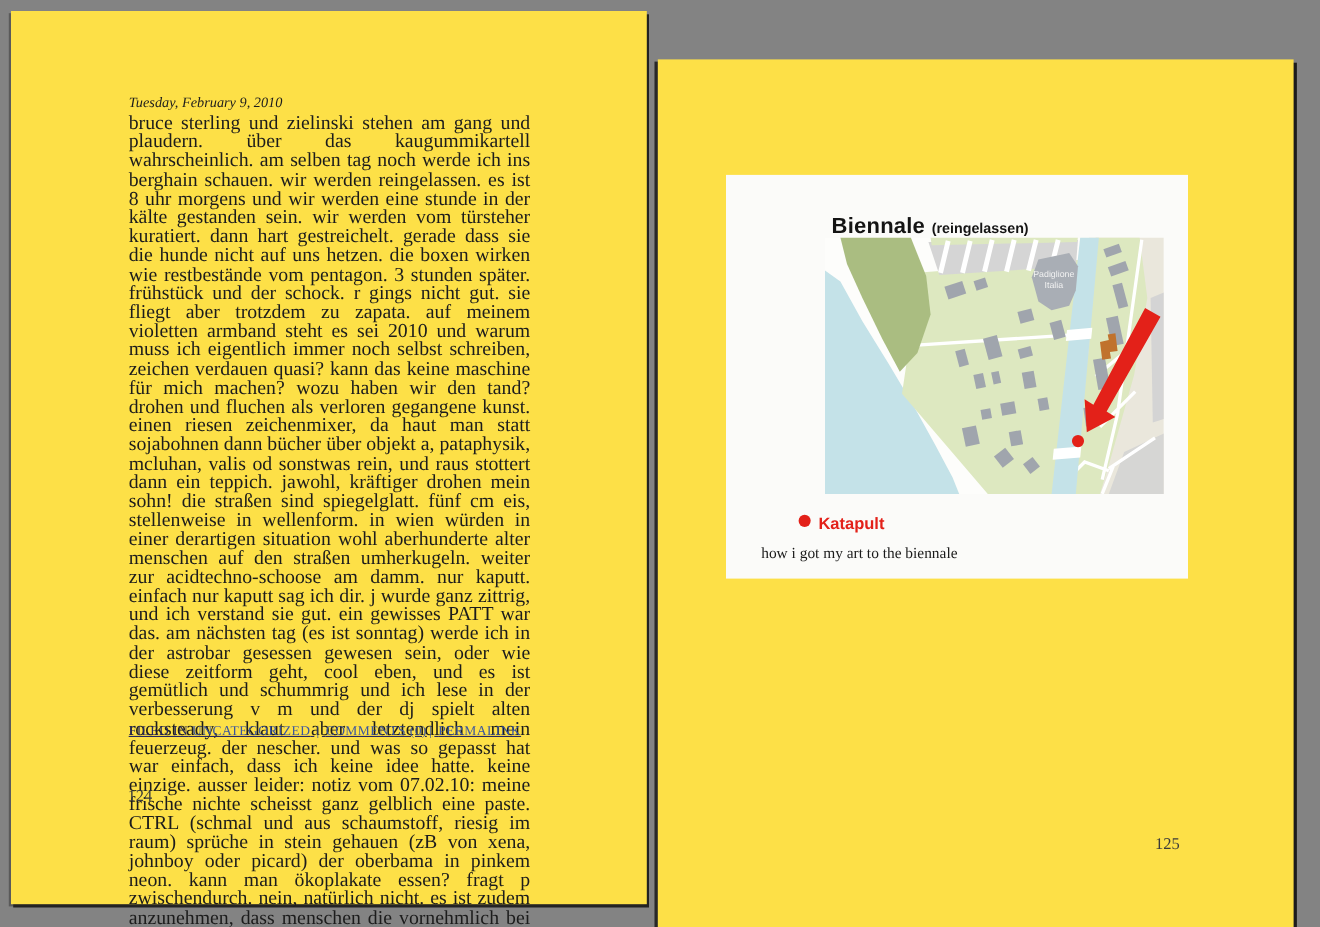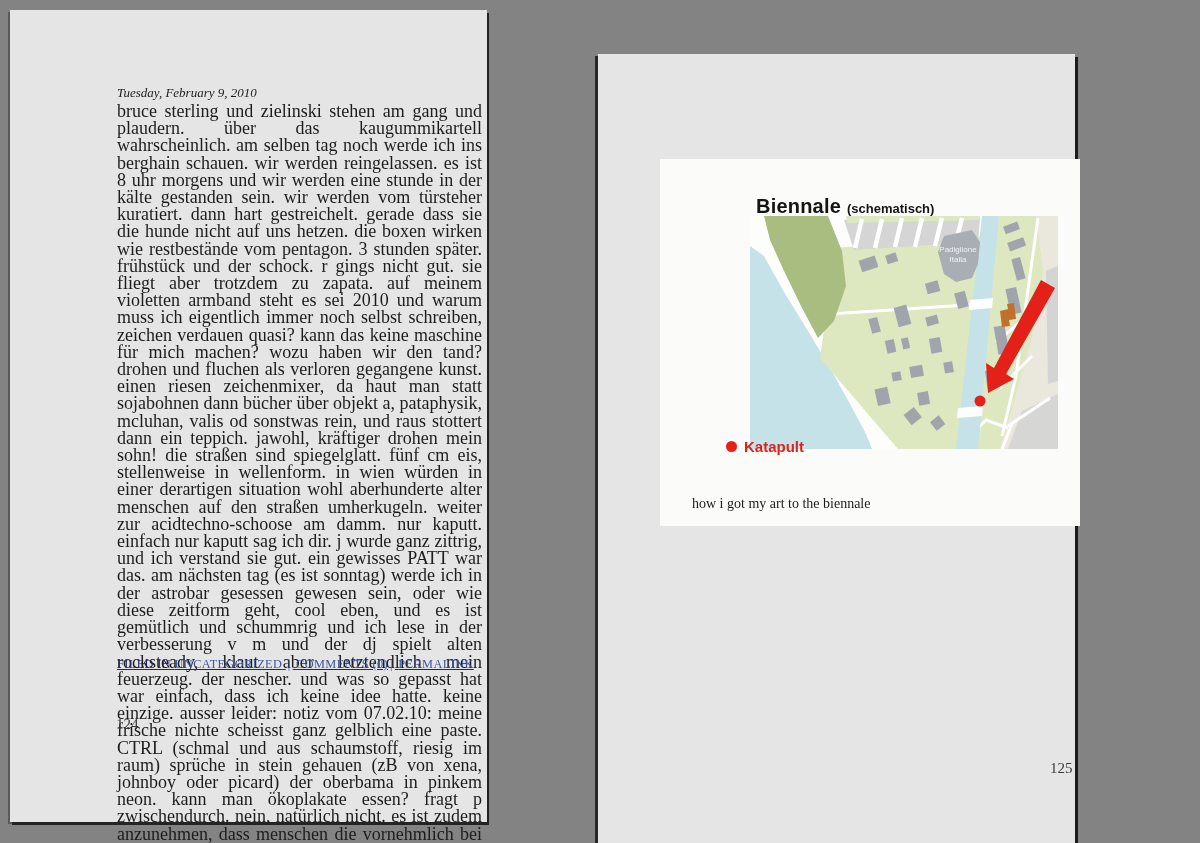--- a/index.html
+++ b/index.html
@@ -1,21 +1,21 @@
 <!DOCTYPE html>
 <html><head>
 <meta charset="utf-8">
 <style>
   html,body{margin:0;padding:0;}
   body{
     width:1200px;height:843px;position:relative;
     background:#838383;overflow:hidden;
     font-family:"Liberation Serif",serif;
   }
-  .page{position:absolute;top:10px;width:477px;height:812px;background:#e5e5e5;}
+  .page{position:absolute;top:10px;width:578px;height:812px;background:#fde047;}
   .page-left{left:10px;box-shadow:-2px 2px 0 rgba(40,40,40,.45), 2px 3px 0 rgba(10,10,10,.8);}
   .page-right{left:598px;box-shadow:-3px 2px 0 rgba(10,10,10,.75), 3px 3px 0 rgba(10,10,10,.85);margin-top:44px;}
 
   
   .entry-date{position:absolute;left:107px;top:75px;font-style:italic;font-size:13px;color:#1c1c1c;}
   .entry-body{position:absolute;left:107px;top:93px;width:365px;font-size:18px;line-height:17.2px;
     text-align:justify;color:#1c1c1c;margin:0;}
   .entry-meta{position:absolute;left:107px;top:647px;font-size:12.3px;letter-spacing:.4px;color:#26265e;white-space:nowrap;text-decoration:underline;}
   .entry-meta .link{color:#3a55a0;cursor:pointer;}
   .entry-meta .sep{color:#3a55a0;padding:0 2px;}
@@ -23,41 +23,41 @@
   .pagenum-left{left:106px;top:706px;}
   .pagenum-right{left:452px;top:706px;text-align:right;}
 
   
   .figure-bg{position:absolute;left:62px;top:105px;width:420px;height:367px;background:#fbfbf9;}
   .fig-title{position:absolute;left:158px;top:141px;display:flex;align-items:baseline;gap:6px;
     font-family:"Liberation Sans",sans-serif;font-weight:bold;color:#141414;}
   .fig-title .main{font-size:20px;letter-spacing:.2px;}
   .fig-title .suffix{font-size:13px;}
   .map{position:absolute;left:152px;top:162px;width:308px;height:233px;}
-  .legend{position:absolute;left:128px;top:384px;display:flex;align-items:center;gap:7px;
+  .legend{position:absolute;left:128px;top:414px;display:flex;gap:7px;
     font-family:"Liberation Sans",sans-serif;font-weight:bold;font-size:15px;color:#e32119;}
   .legend .dot{width:11px;height:11px;border-radius:50%;background:#e32119;flex:0 0 auto;}
   .caption{position:absolute;left:94px;top:442px;font-size:14px;color:#1a1a1a;}
 </style>
 </head>
 <body>
 
 <div class="page page-left">
   <div class="entry-date">Tuesday, February 9, 2010</div>
   <p class="entry-body">bruce sterling und zielinski stehen am gang und plaudern. über das kaugummikartell wahrscheinlich. am selben tag noch werde ich ins berghain schauen. wir werden reingelassen. es ist 8 uhr morgens und wir werden eine stunde in der kälte gestanden sein. wir werden vom türsteher kuratiert. dann hart gestreichelt. gerade dass sie die hunde nicht auf uns hetzen. die boxen wirken wie restbestände vom pentagon. 3 stunden später. frühstück und der schock. r gings nicht gut. sie fliegt aber trotzdem zu zapata. auf meinem violetten armband steht es sei 2010 und warum muss ich eigentlich immer noch selbst schreiben, zeichen verdauen quasi? kann das keine maschine für mich machen? wozu haben wir den tand? drohen und fluchen als verloren gegangene kunst. einen riesen zeichenmixer, da haut man statt sojabohnen dann bücher über objekt a, pataphysik, mcluhan, valis od sonstwas rein, und raus stottert dann ein teppich. jawohl, kräftiger drohen mein sohn! die straßen sind spiegelglatt. fünf cm eis, stellenweise in wellenform. in wien würden in einer derartigen situation wohl aberhunderte alter menschen auf den straßen umherkugeln. weiter zur acidtechno-schoose am damm. nur kaputt. einfach nur kaputt sag ich dir. j wurde ganz zittrig, und ich verstand sie gut. ein gewisses PATT war das. am nächsten tag (es ist sonntag) werde ich in der astrobar gesessen gewesen sein, oder wie diese zeitform geht, cool eben, und es ist gemütlich und schummrig und ich lese in der verbesserung v m und der dj spielt alten rocksteady, klaut aber letztendlich mein feuerzeug. der nescher. und was so gepasst hat war einfach, dass ich keine idee hatte. keine einzige. ausser leider: notiz vom 07.02.10: meine frische nichte scheisst ganz gelblich eine paste. CTRL (schmal und aus schaumstoff, riesig im raum) sprüche in stein gehauen (zB von xena, johnboy oder picard) der oberbama in pinkem neon. kann man ökoplakate essen? fragt p zwischendurch. nein, natürlich nicht. es ist zudem anzunehmen, dass menschen die vornehmlich bei aussichtspunkten vögeln, eine art panoramafetisch haben. wiener würde das wohl methode nennen.</p>
   <div class="entry-meta"><span>FILED IN</span> <span class="link">UNCATEGORIZED</span> <span class="sep">|</span> <span class="link">COMMENTS (0)</span><span class="sep">|</span> <span class="link">PERMALINK</span></div>
   <div class="pagenum pagenum-left">124</div>
 </div>
 
 <div class="page page-right">
   <div class="figure-bg"></div>
 
   <div class="fig-title">
     <span class="main">Biennale</span>
-    <span class="suffix">(schematisch)</span>
+    <span class="suffix">(reingelassen)</span>
   </div>
 
   <svg class="map" viewBox="0 0 308 233" xmlns="http://www.w3.org/2000/svg">
 
     <rect width="308" height="233" fill="#fdfdfb"></rect>
 
     <polygon points="240,0 308,0 308,233 225,233" fill="#eae7dc"></polygon>
     <polygon points="296,55 308,50 308,165 298,168" fill="#d4d4d4"></polygon>
     <polygon points="272,195 308,178 308,233 258,233" fill="#d6d6d4"></polygon>
 

